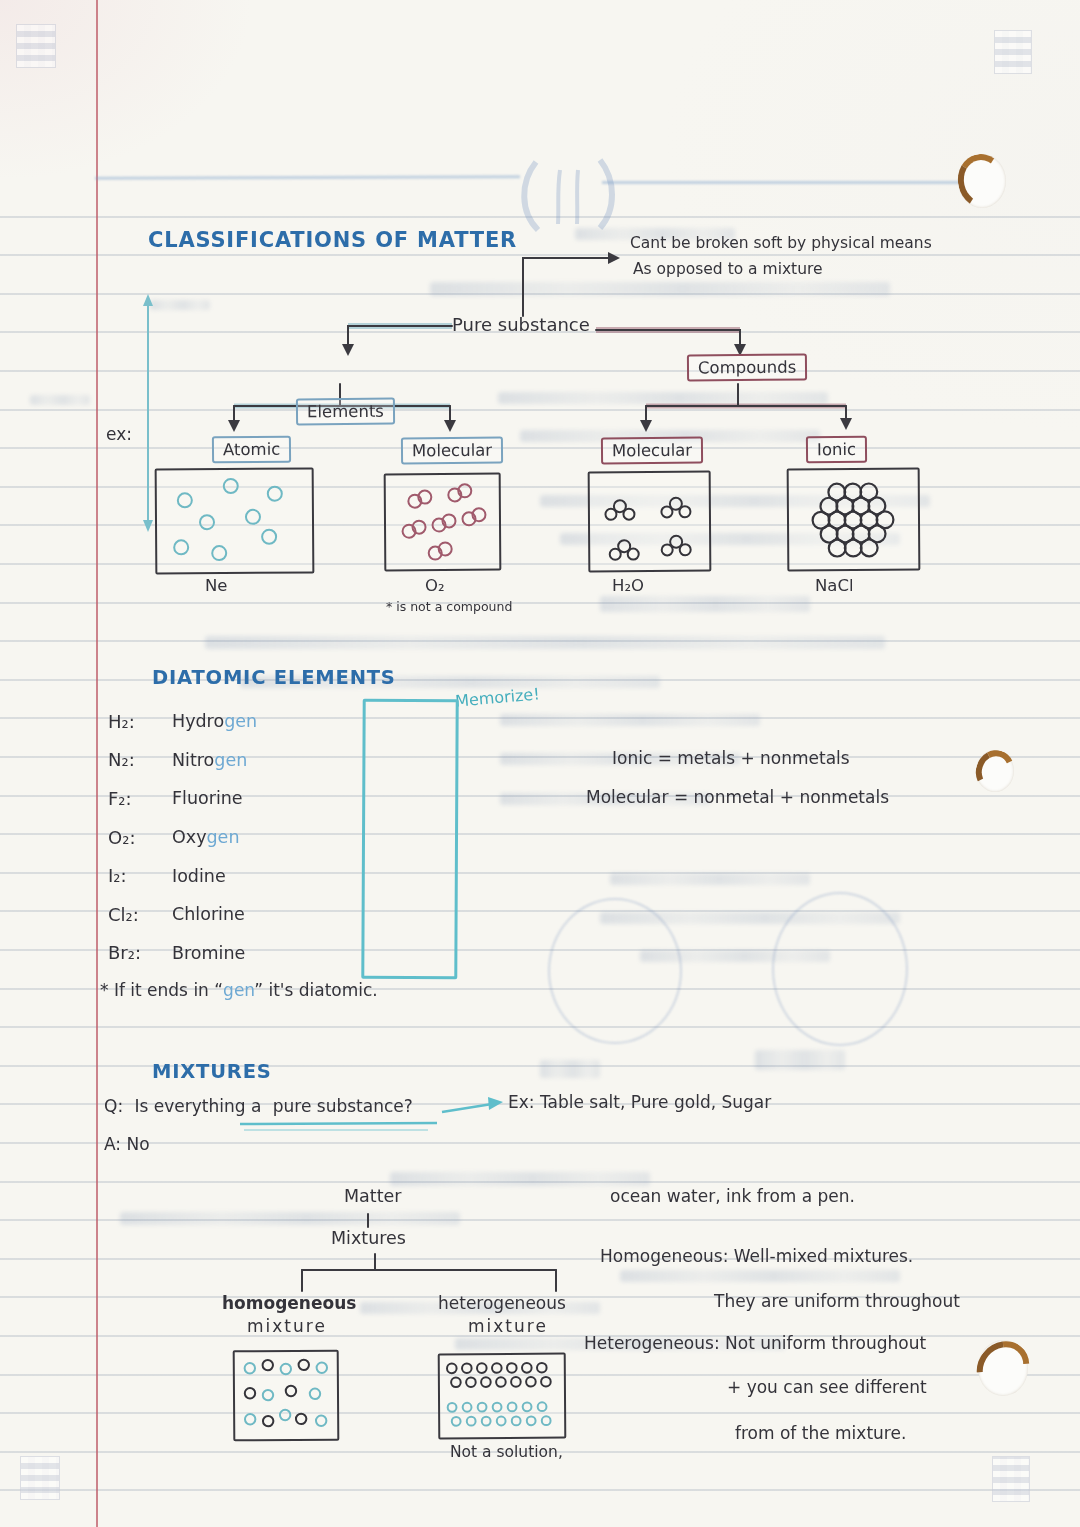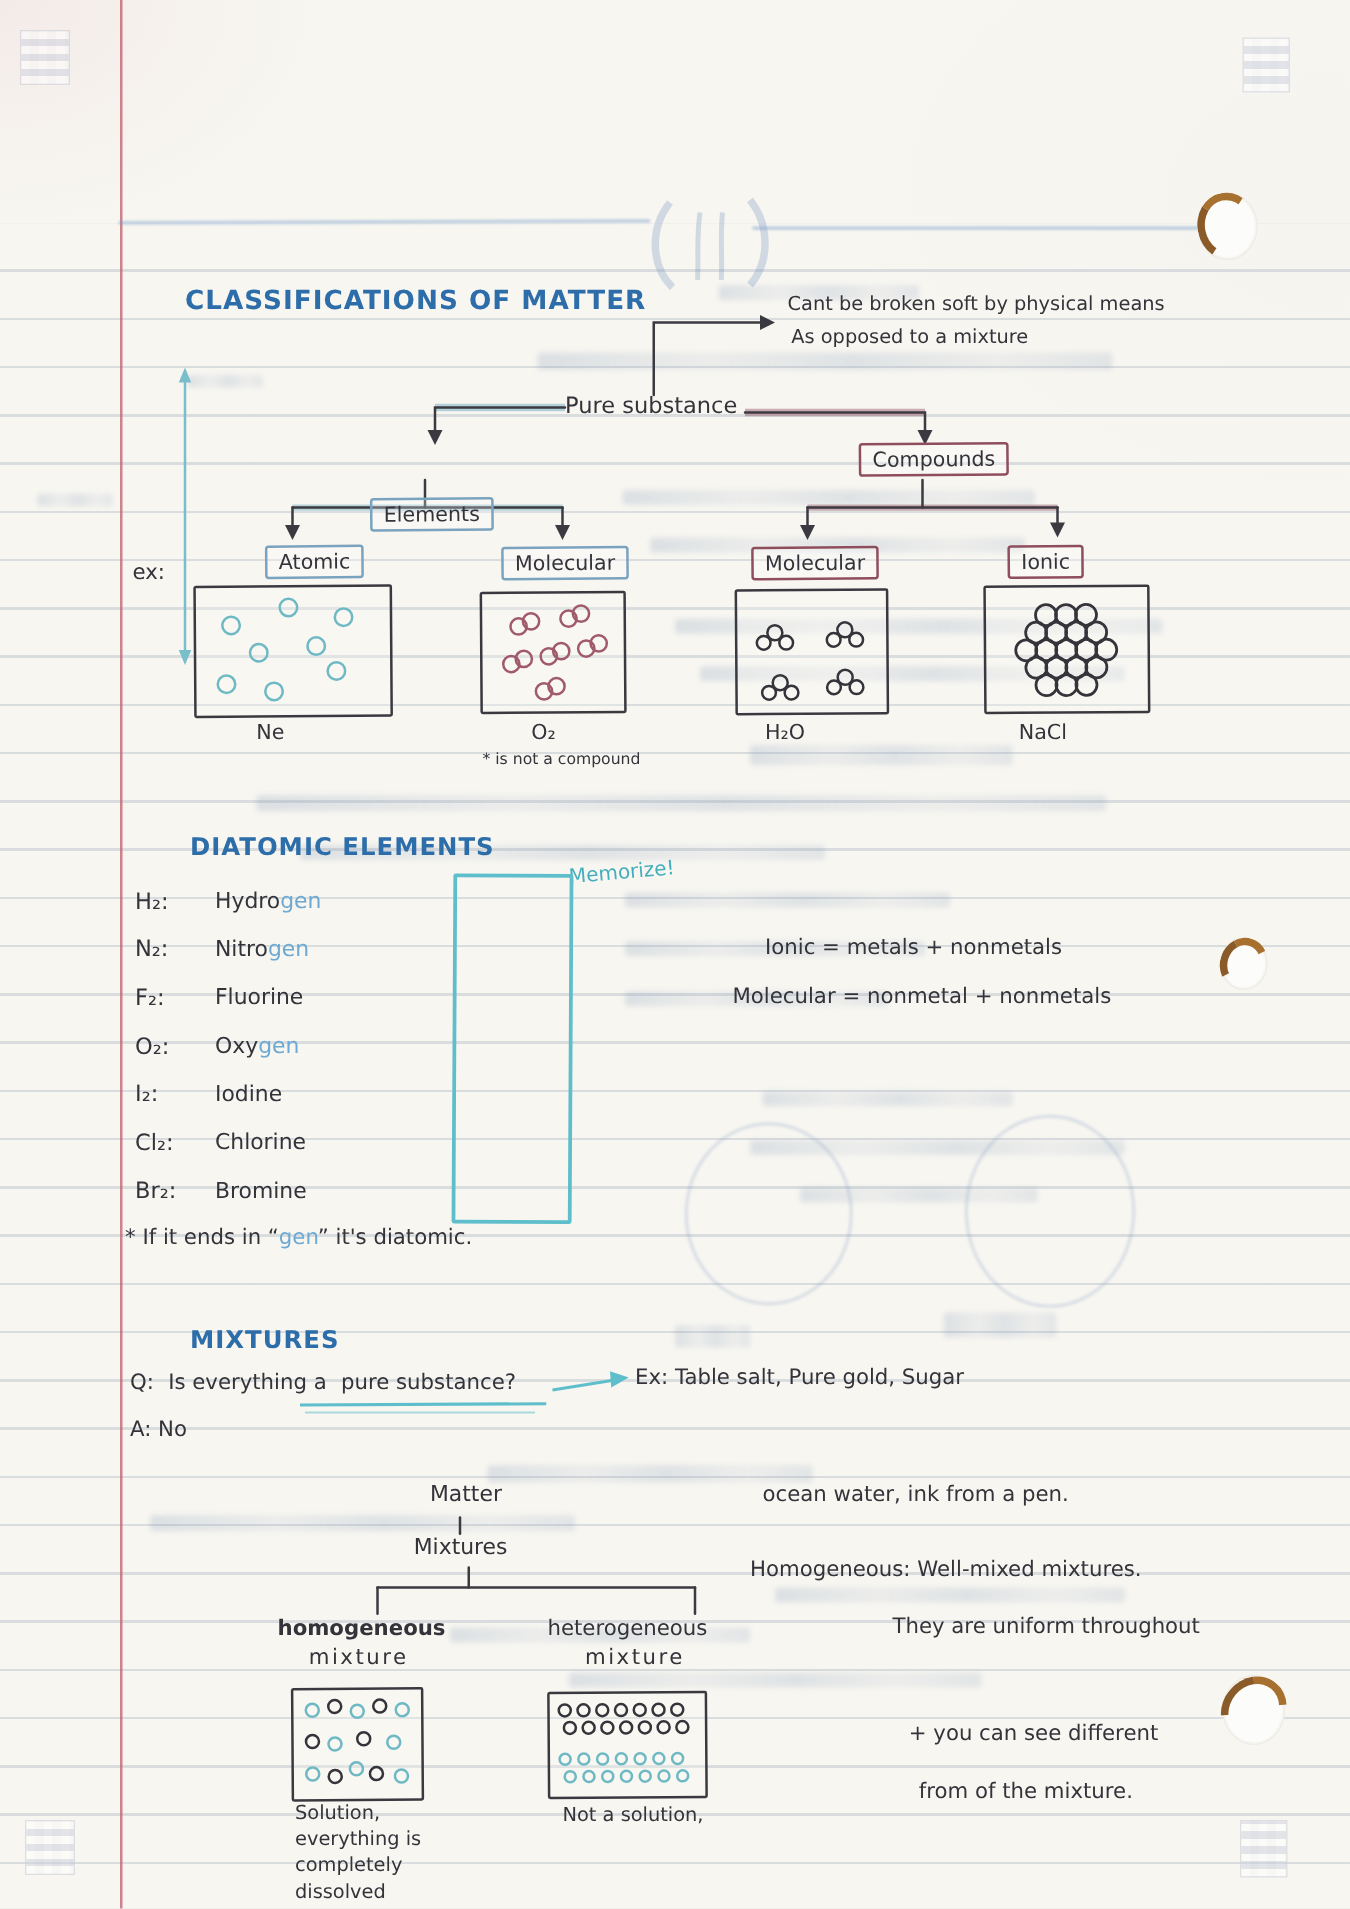--- a/index.html
+++ b/index.html
@@ -149,21 +149,21 @@
   <div class="abs ink" style="left:630px;top:234px;font-size:15.5px;">Cant be broken soft by physical means</div>
   <div class="abs ink" style="left:633px;top:260px;font-size:15.5px;">As opposed to a mixture</div>
   <div class="abs ink" style="left:452px;top:314px;font-size:18px;">Pure substance</div>
 
   <div class="abs hbox" style="left:296px;top:366px;margin-top:32px;">Elements</div>
   <div class="abs hbox red" style="left:687px;top:354px;">Compounds</div>
   <div class="abs hbox" style="left:212px;top:436px;">Atomic</div>
   <div class="abs hbox" style="left:401px;top:437px;">Molecular</div>
   <div class="abs hbox red" style="left:601px;top:437px;">Molecular</div>
   <div class="abs hbox red" style="left:806px;top:436px;">Ionic</div>
-  <div class="abs ink" style="left:106px;top:448px;font-size:17px;">ex:</div>
+  <div class="abs ink" style="left:106px;top:424px;font-size:17px;">ex:</div>
 
   <div class="abs drawbox" style="left:155px;top:468px;width:155px;height:102px;">
     <svg width="155" height="102" viewBox="0 0 155 102">
       <g fill="none" stroke="#6fb9c4" stroke-width="2">
         <circle cx="28" cy="30" r="7"></circle>
           <circle cx="74" cy="16" r="7"></circle>
           <circle cx="118" cy="24" r="7"></circle>
         <circle cx="50" cy="52" r="7"></circle>
           <circle cx="96" cy="47" r="7"></circle>
           <circle cx="24" cy="77" r="7"></circle>
@@ -352,26 +352,21 @@
           <circle cx="31" cy="66" r="4.4"></circle>
           <circle cx="46" cy="66" r="4.4"></circle>
           <circle cx="61" cy="66" r="4.4"></circle>
           <circle cx="76" cy="66" r="4.4"></circle>
           <circle cx="91" cy="66" r="4.4"></circle>
           <circle cx="106" cy="66" r="4.4"></circle>
       </g>
     </svg>
   </div>
 
-  <div class="abs cap" style="left:236px;top:1440px;">
-    <div>Solution,</div>
-    <div>everything is</div>
-    <div>completely</div>
-    <div>dissolved</div>
-  </div>
   <div class="abs cap" style="left:450px;top:1442px;">Not a solution,</div>
 
   <div class="abs body17" style="left:600px;top:1246px;">Homogeneous: Well-mixed mixtures.</div>
   <div class="abs body17" style="left:714px;top:1291px;">They are uniform throughout</div>
+  <div class="abs body17" style="left:584px;top:1333px;">Heterogeneous: Not uniform throughout</div>
   <div class="abs body17" style="left:727px;top:1377px;">+ you can see different</div>
   <div class="abs body17" style="left:735px;top:1423px;">from of the mixture.</div>
 
 </div>
 
 </body></html>

